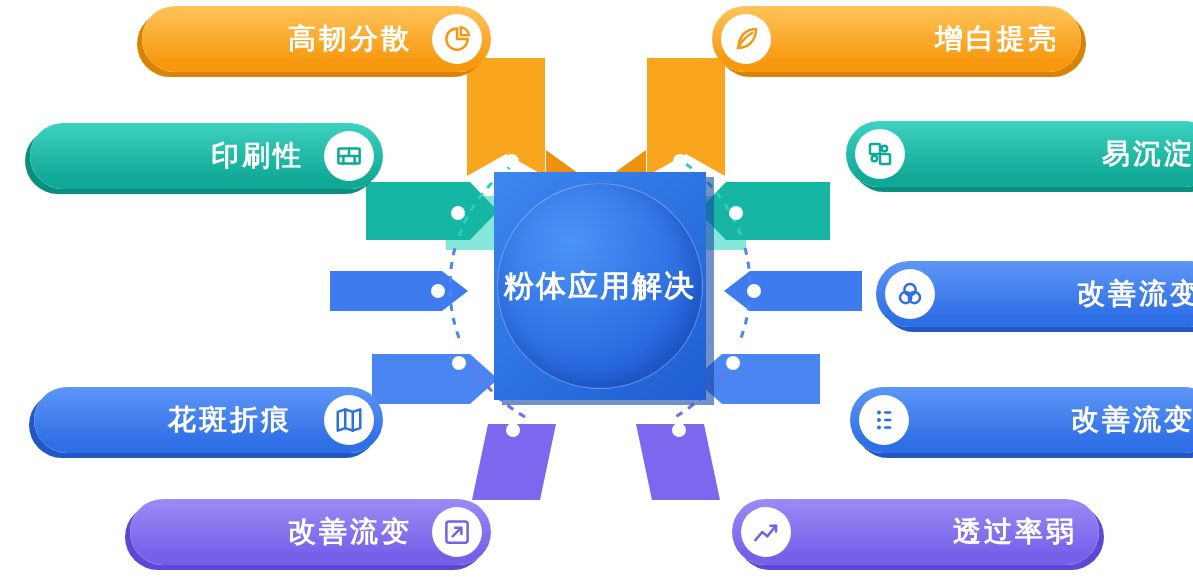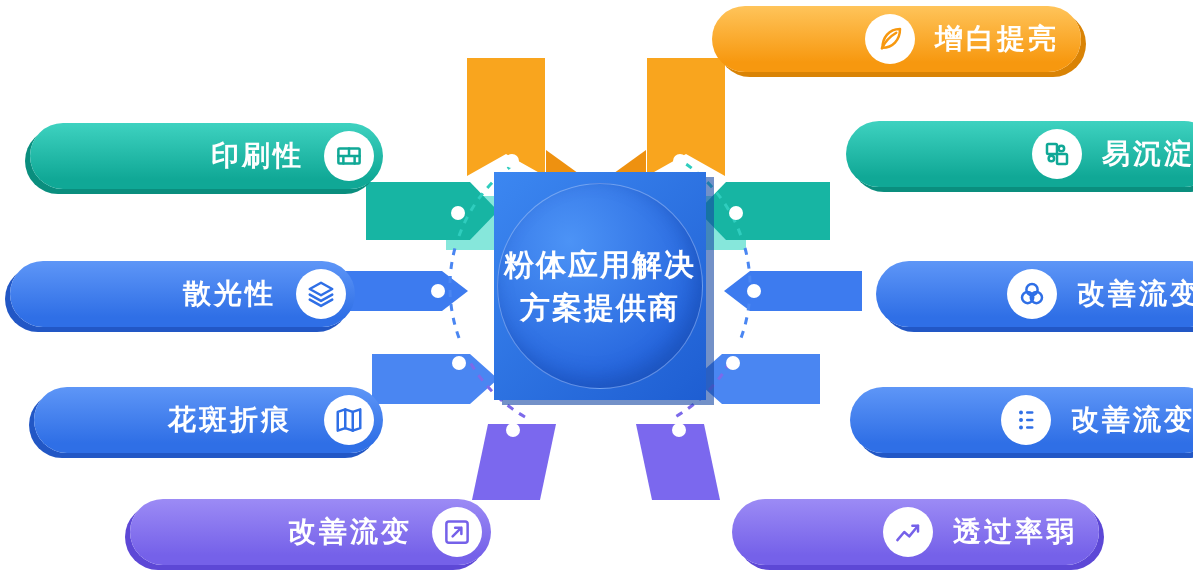--- a/index.html
+++ b/index.html
@@ -9,21 +9,21 @@
   }
   .deco{position:absolute;left:0;top:0;z-index:1;pointer-events:none;}
 
   
   .pill{
     position:absolute;height:66px;border-radius:34px;z-index:2;
     display:flex;align-items:center;color:#fff;
     font-size:28px;font-weight:bold;letter-spacing:3px;white-space:nowrap;
   }
   .pill.side-left{justify-content:flex-end;padding:0 9px 0 22px;gap:20px;}
-  .pill.side-right{justify-content:flex-end;padding:0 22px 0 9px;gap:20px;}
+  .pill.side-right{justify-content:space-between;padding:0 22px 0 9px;gap:20px;}
 
   .icon-circle{
     flex:0 0 auto;width:50px;height:50px;border-radius:50%;background:#ffffff;
     display:flex;align-items:center;justify-content:center;
   }
   .icon-circle svg{width:30px;height:30px;display:block;}
 
   .c-orange{background:linear-gradient(180deg,#FFC45A 0%,#F7980F 85%);}
   .c-teal  {background:linear-gradient(180deg,#3ED2C0 0%,#10A896 85%);}
   .c-blue  {background:linear-gradient(180deg,#5E96F7 0%,#2F6FE6 85%);}
@@ -119,45 +119,43 @@
       <circle cx="459" cy="363" r="7"></circle>
         <circle cx="733" cy="363" r="7"></circle>
       <circle cx="513" cy="430" r="7"></circle>
         <circle cx="679" cy="430" r="7"></circle>
     </g>
   </svg>
 
   <div class="center-node">
     <div class="center-circle">
       <div>粉体应用解决</div>
-      <div>方案提供商</div>
     </div>
   </div>
 
+  <div class="pill side-left c-orange" style="left:142px;top:6px;width:318px;">
+    <span class="label">高韧分散</span>
+    <span class="icon-circle">
+      <svg class="icn" viewBox="0 0 24 24">
+          <path d="M12 3.5a8.5 8.5 0 1 0 8.5 8.5H12z"></path>
+          <path d="M15 2.5a7.5 7.5 0 0 1 6.5 6.5H15z"></path>
+        </svg>
+    </span>
+  </div>
 
   <div class="pill side-left c-teal" style="left:30px;top:123px;width:322px;">
     <span class="label">印刷性</span>
     <span class="icon-circle">
       <svg class="icn" viewBox="0 0 24 24">
           <rect x="3.5" y="6" width="17" height="12" rx="1"></rect>
           <path d="M3.5 12h17M12 6v6M7.5 12v6M16.5 12v6"></path>
         </svg>
     </span>
   </div>
 
-  <div class="pill side-left c-blue" style="left:10px;top:261px;width:314px;">
-    <span class="label">散光性</span>
-    <span class="icon-circle">
-      <svg class="icn" viewBox="0 0 24 24">
-          <path d="M12 3l9 5-9 5-9-5z"></path>
-          <path d="M3 12.5l9 5 9-5"></path>
-          <path d="M3 16.5l9 5 9-5"></path>
-        </svg>
-    </span>
-  </div>
 
   <div class="pill side-left c-blue" style="left:34px;top:387px;width:318px;gap:32px;">
     <span class="label">花斑折痕</span>
     <span class="icon-circle">
       <svg class="icn" viewBox="0 0 24 24">
           <path d="M3 5.5l6-2 6 2 6-2v15l-6 2-6-2-6 2z"></path>
           <path d="M9 3.5v15M15 5.5v15"></path>
         </svg>
     </span>
   </div>

